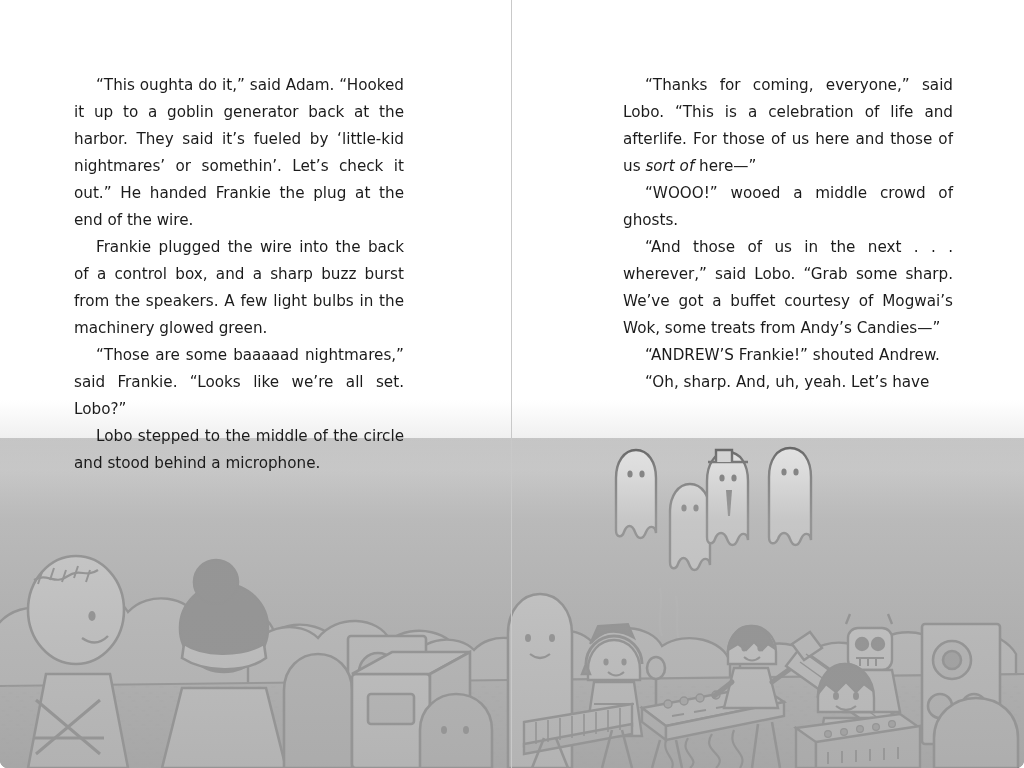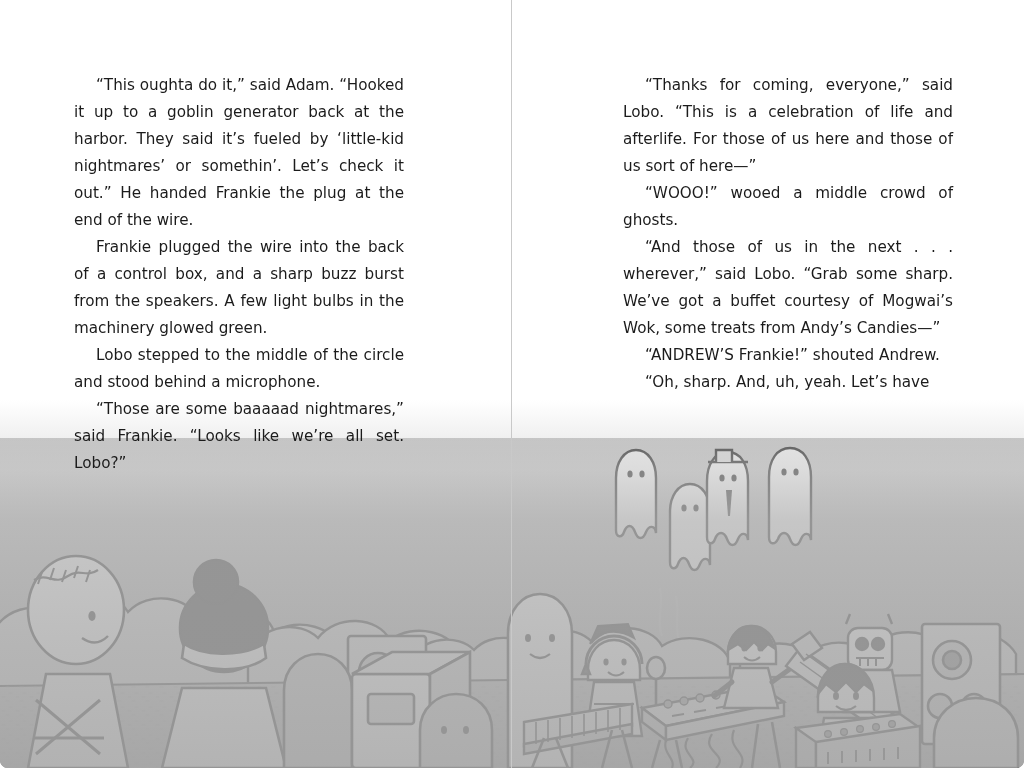--- a/index.html
+++ b/index.html
@@ -56,21 +56,21 @@
     text-align: justify;
     -webkit-hyphens: none;
     hyphens: none;
   }
   .left-col { left: 74px; }
   .right-col { left: 623px; }
   .text-col p {
     margin: 0;
     text-indent: 22px;
   }
-  .italic { }
+  .italic { font-style: italic; }
 
   
   .art {
     position: absolute;
     left: 0;
     bottom: 0;
     width: 1024px;
     height: 330px;
     z-index: 4;
   }
@@ -351,22 +351,22 @@
     </svg>
   </div>
 
   <div class="page-wash"></div>
 
   <div class="gutter"></div>
 
   <div class="text-col left-col">
     <p>“This oughta do it,” said Adam. “Hooked it up to a goblin generator back at the harbor. They said it’s fueled by ‘little-kid nightmares’ or somethin’. Let’s check it out.” He handed Frankie the plug at the end of the wire.</p>
     <p>Frankie plugged the wire into the back of a control box, and a sharp buzz burst from the speakers. A few light bulbs in the machinery glowed green.</p>
+    <p>“Those are some baaaaad nightmares,” said Frankie. “Looks like we’re all set. Lobo?”</p>
     <p>Lobo stepped to the middle of the circle and stood behind a microphone.</p>
-    <p>“Those are some baaaaad nightmares,” said Frankie. “Looks like we’re all set. Lobo?”</p>
   </div>
 
   <div class="text-col right-col">
     <p>“Thanks for coming, everyone,” said Lobo. “This is a celebration of life and afterlife. For those of us here and those of us <span class="italic">sort of</span> here—”</p>
     <p>“WOOO!” wooed a middle crowd of ghosts.</p>
     <p>“And those of us in the next . . . wherever,” said Lobo. “Grab some sharp. We’ve got a buffet courtesy of Mogwai’s Wok, some treats from Andy’s Candies—”</p>
     <p>“ANDREW’S Frankie!” shouted Andrew.</p>
     <p>“Oh, sharp. And, uh, yeah. Let’s have</p>
   </div>
 

